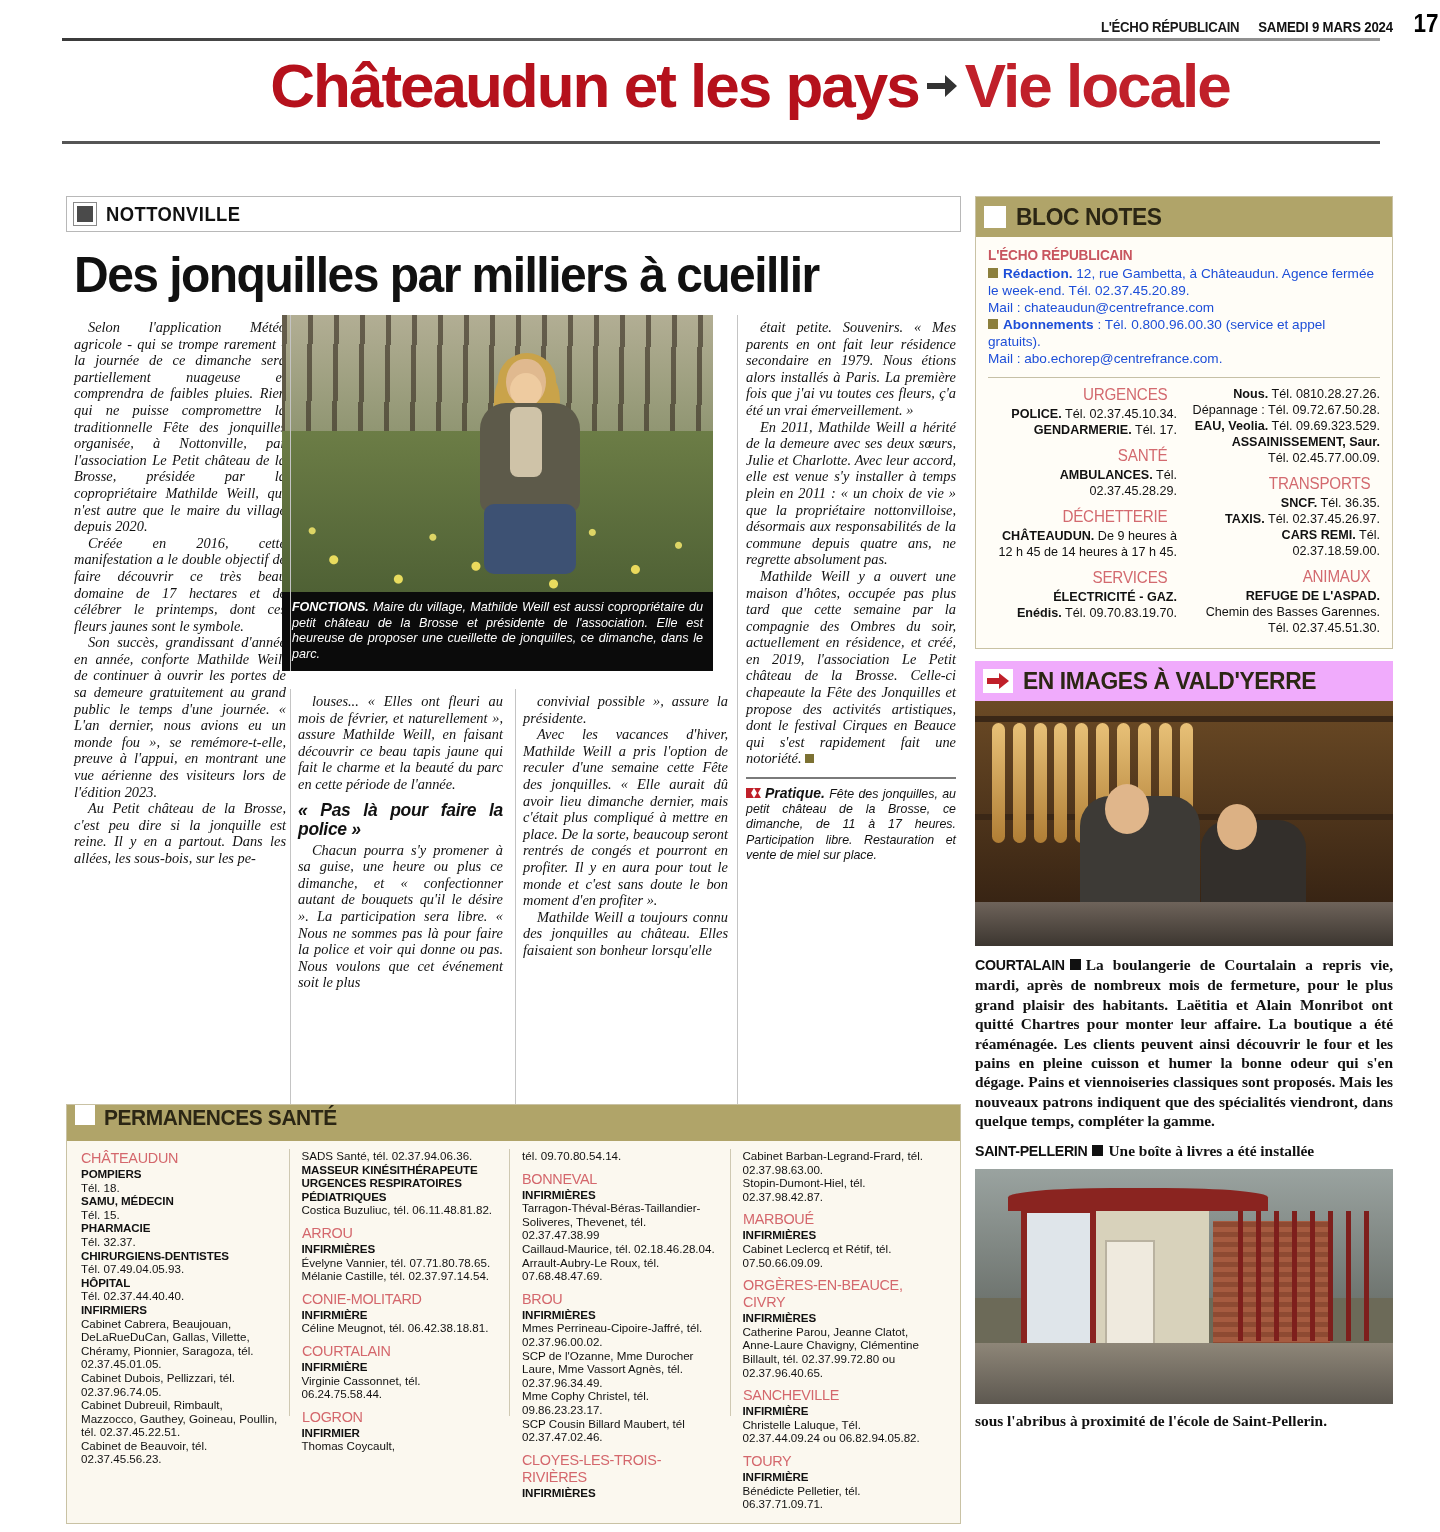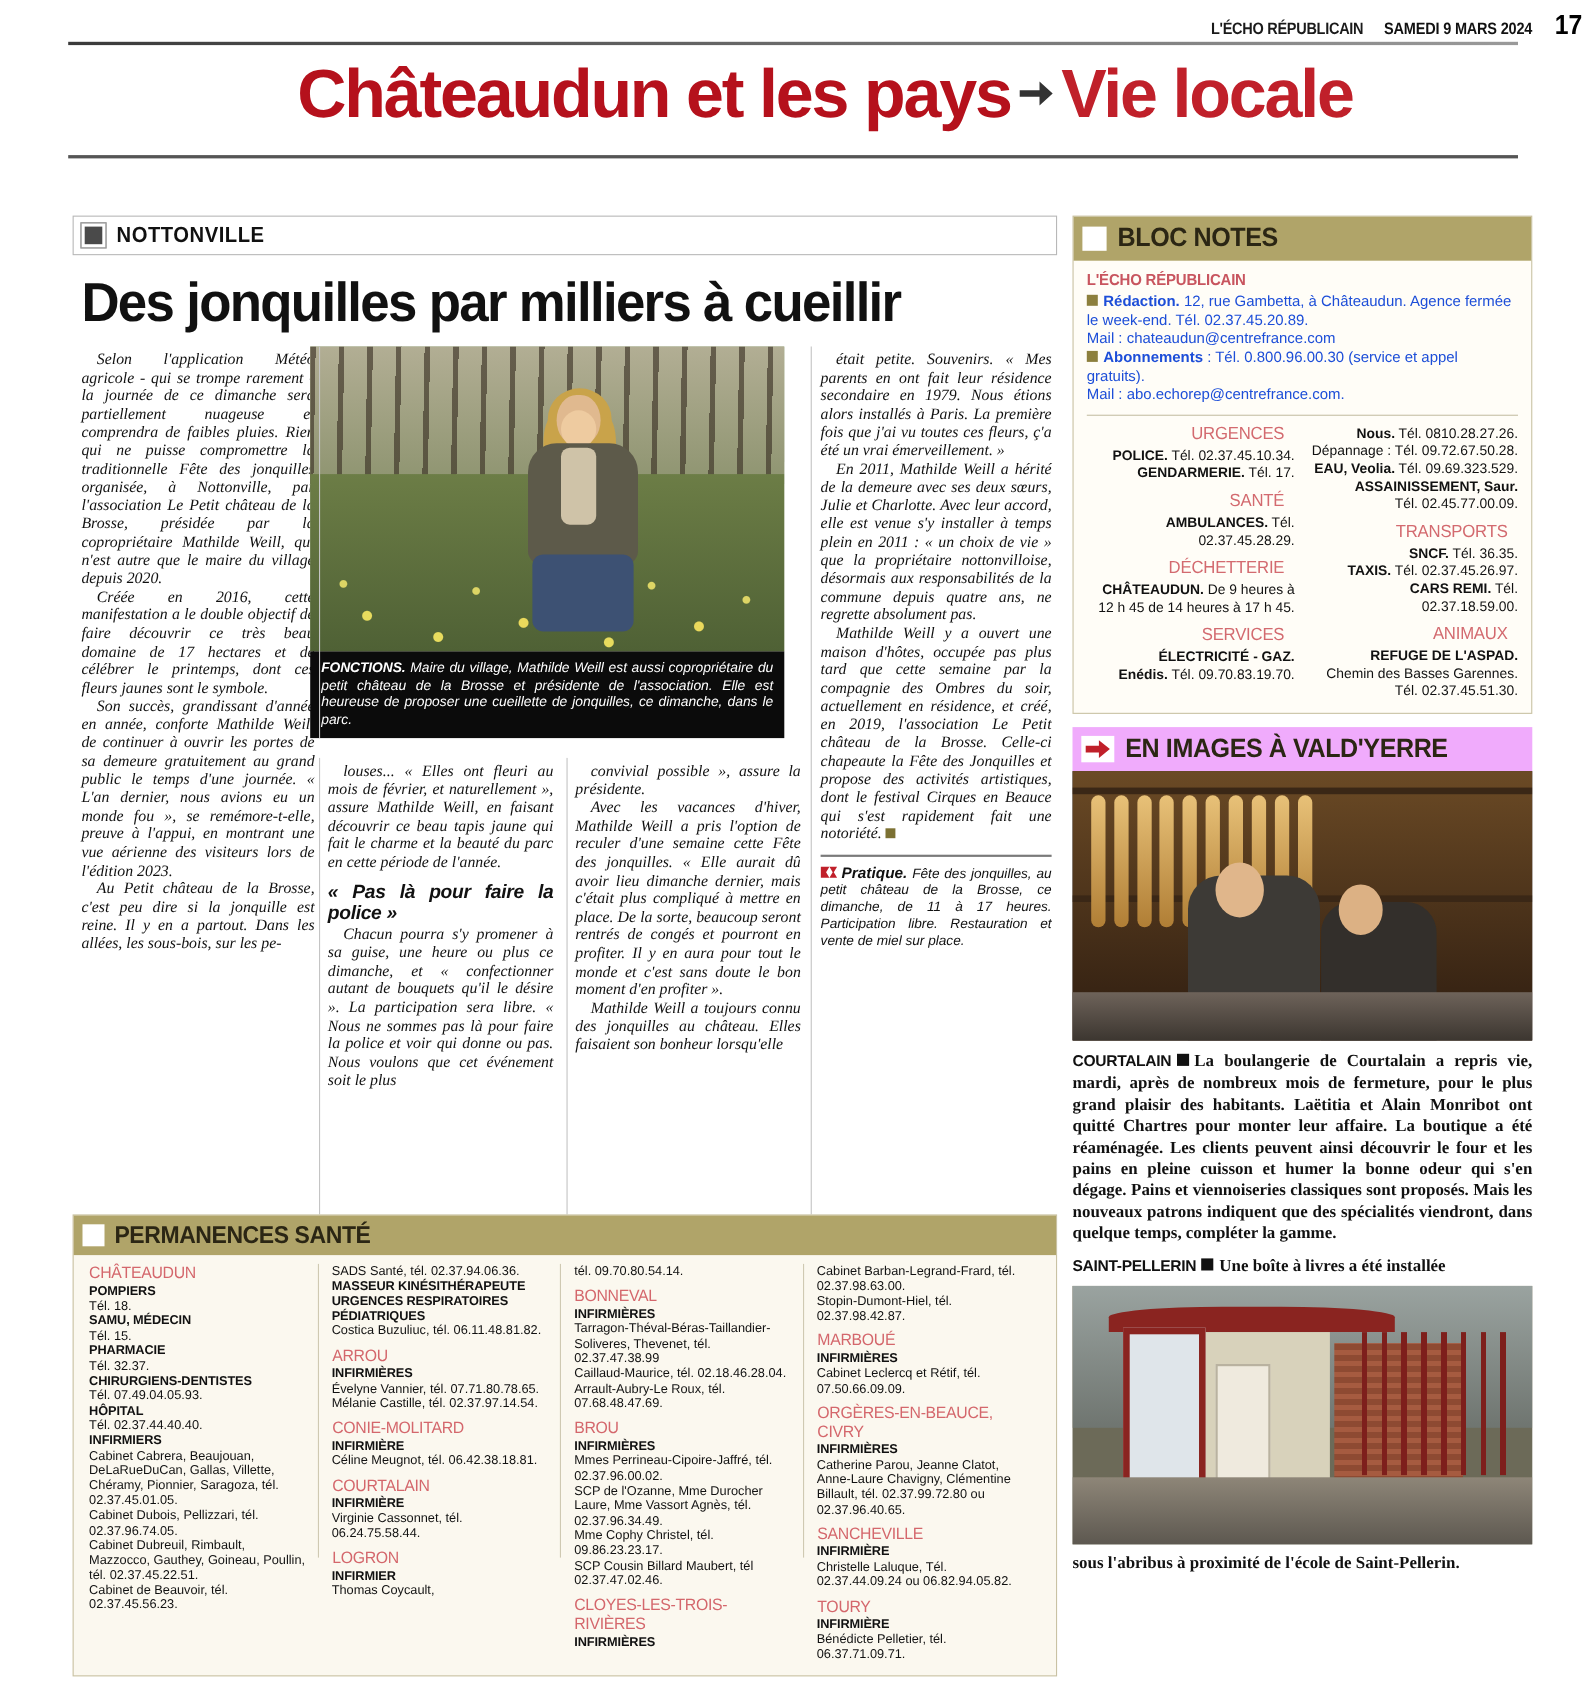--- a/index.html
+++ b/index.html
@@ -226,21 +226,21 @@
   .ei-caption {
     font-family: "Liberation Serif", serif; font-weight: bold; font-size: 15.4px; line-height: 19.4px;
     color: #111; margin-top: 7px;
   }
 
   
   .perm {
     position: absolute; left: 66px; top: 1104px; width: 895px; height: 420px;
     background: #fbf8ef; border: 1px solid #c9c2a4;
   }
-  .perm-head { background: #b0a469; height: 36px; display:flex; align-items:center; gap: 9px; padding-left: 8px; }
+  .perm-head { background: #b0a469; height: 36px; display:flex; gap: 9px; padding-left: 8px; }
   .perm-head .wsq { width: 20px; height: 20px; background:#fff; }
   .perm-head .ttl {
     font-family:"Liberation Sans", sans-serif; font-weight: bold; font-size: 22px;
     letter-spacing: -0.4px; color:#2b2614; transform: scaleX(0.95); transform-origin:left;
   }
   .perm-body { display: flex; padding: 8px 10px 8px 14px; height: 283px; }
   .perm-col { flex: 1 1 0; min-width: 0; padding-right: 10px; border-right: 1px solid #cfc9b2; }
   .perm-col:last-child { border-right: none; }
   .perm-col + .perm-col { padding-left: 12px; }
   .pc-town {

